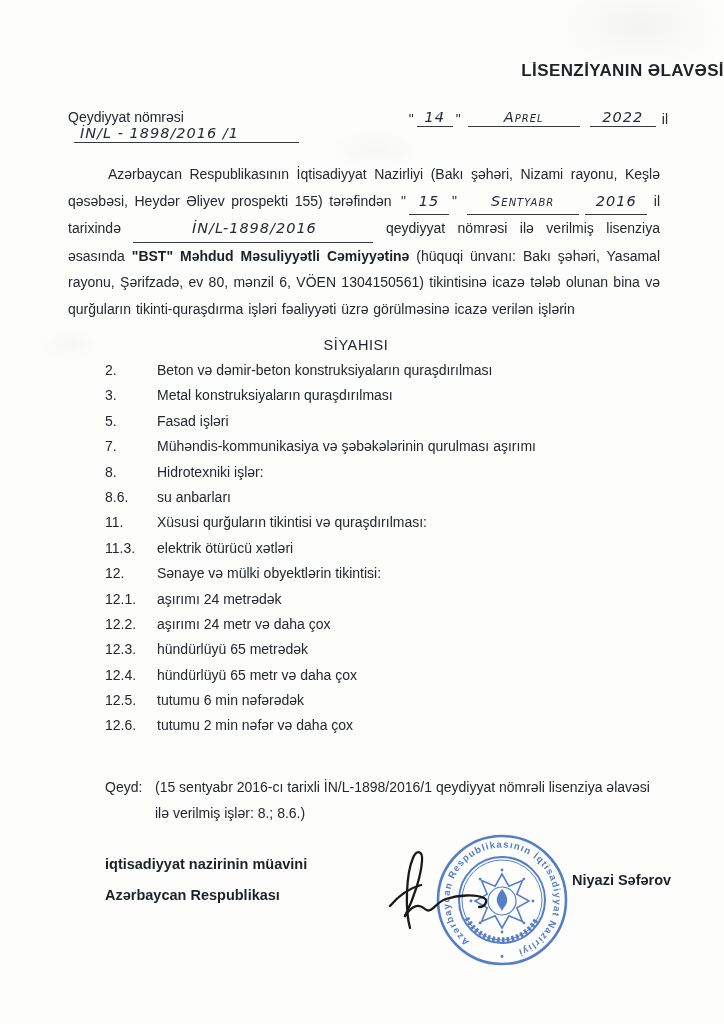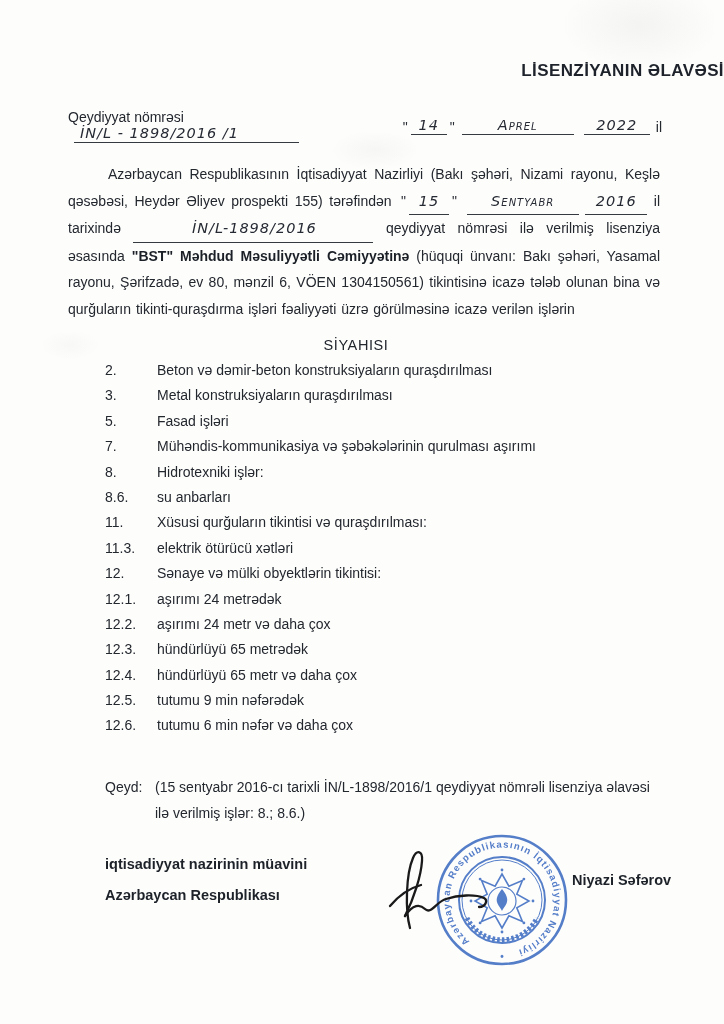--- a/index.html
+++ b/index.html
@@ -15,22 +15,22 @@
   .sm1{left:560px;top:-20px;width:160px;height:90px;background:radial-gradient(ellipse at center,rgba(120,120,115,.07),rgba(0,0,0,0) 70%);}
   .sm2{left:330px;top:130px;width:90px;height:40px;background:radial-gradient(ellipse at center,rgba(120,120,115,.05),rgba(0,0,0,0) 70%);}
   .sm3{left:40px;top:330px;width:60px;height:30px;background:radial-gradient(ellipse at center,rgba(120,120,115,.04),rgba(0,0,0,0) 70%);}
 
   .title{
     position:absolute;top:61px;left:0;right:0;text-align:right;
     font-size:17px;font-weight:bold;letter-spacing:.4px;color:#1e232b;
   }
   
   .reg-row{
-    position:absolute;top:109px;left:68px;right:62px;
-    display:flex;justify-content:space-between;align-items:center;
+    position:absolute;top:109px;left:68px;right:56px;
+    display:flex;justify-content:space-between;align-items:flex-start;
     font-size:14px;
   }
   .u{border-bottom:1.4px solid #353a41;display:inline-block;text-align:center;}
   .hw{
     font-family:"DejaVu Sans",sans-serif;font-style:italic;
     color:#262a33;letter-spacing:1px;font-size:14.5px;
   }
   .reg-num-line{width:215px;text-align:left;padding:0 4px 1px 6px;margin-left:6px;}
   .date-group{display:flex;align-items:flex-end;white-space:nowrap;}
   .q{margin:0 3px;color:#2a2e35;}
@@ -156,25 +156,25 @@
     <div class="list-row">
         <span class="list-num">12.3.</span>
         <span class="list-text">hündürlüyü 65 metrədək</span>
       </div>
     <div class="list-row">
         <span class="list-num">12.4.</span>
         <span class="list-text">hündürlüyü 65 metr və daha çox</span>
       </div>
     <div class="list-row">
         <span class="list-num">12.5.</span>
-        <span class="list-text">tutumu 9 min nəfərədək</span>
+        <span class="list-text">tutumu 6 min nəfərədək</span>
       </div>
     <div class="list-row">
         <span class="list-num">12.6.</span>
-        <span class="list-text">tutumu 6 min nəfər və daha çox</span>
+        <span class="list-text">tutumu 2 min nəfər və daha çox</span>
       </div>
   </div>
 
   <div class="note">
     <span class="note-label">Qeyd:</span>
     <span class="note-text">(15 sentyabr 2016-cı tarixli İN/L-1898/2016/1 qeydiyyat nömrəli lisenziya əlavəsi ilə verilmiş işlər: 8.; 8.6.)</span>
   </div>
 
   <div class="sig-issuer">
     <div>iqtisadiyyat nazirinin müavini</div>

